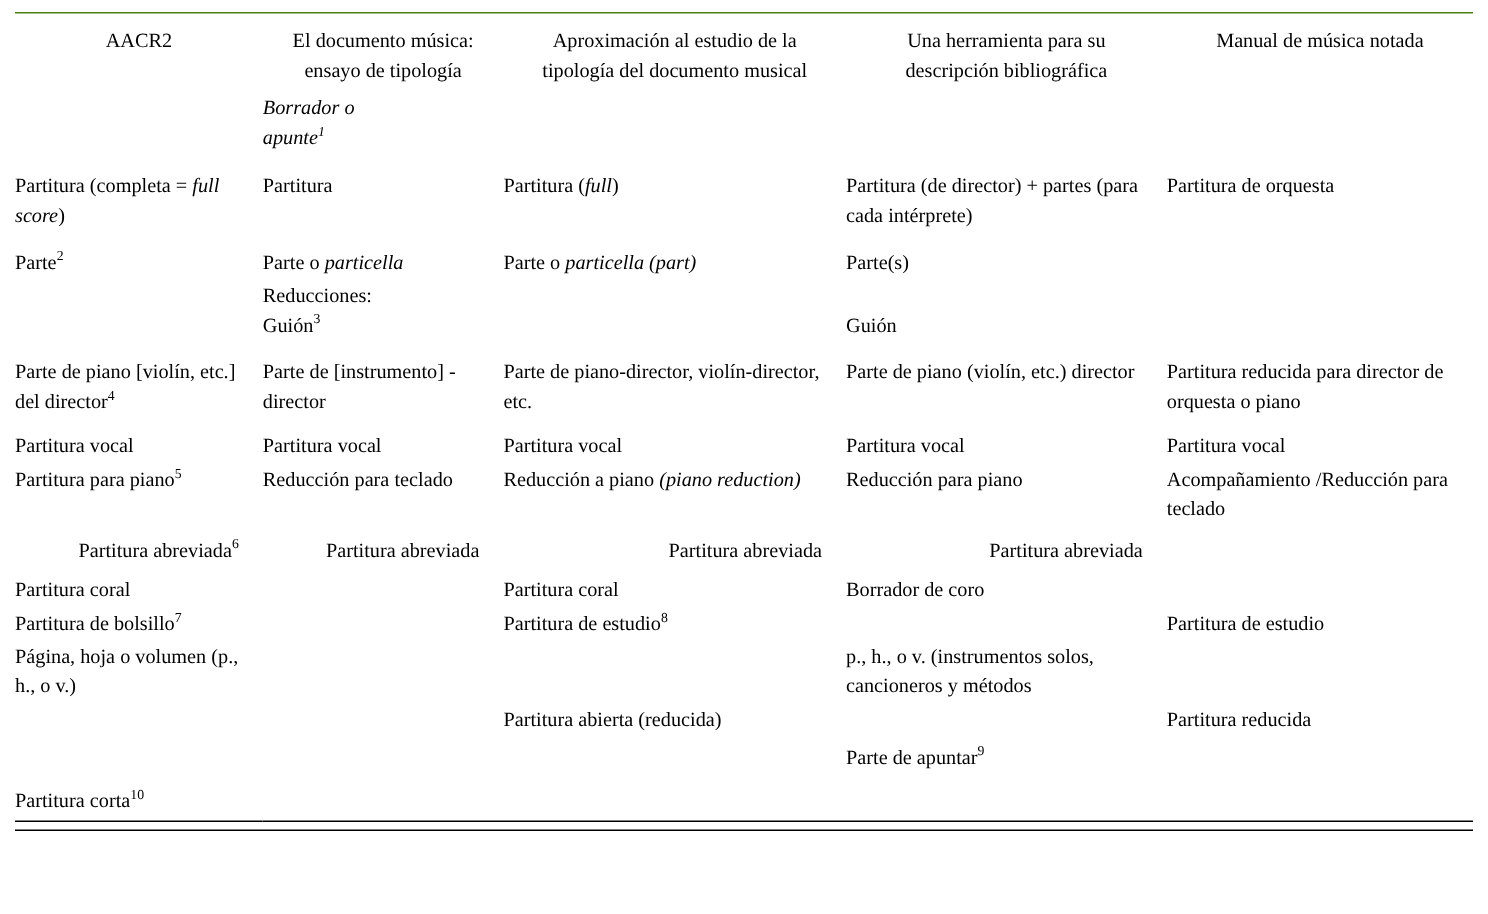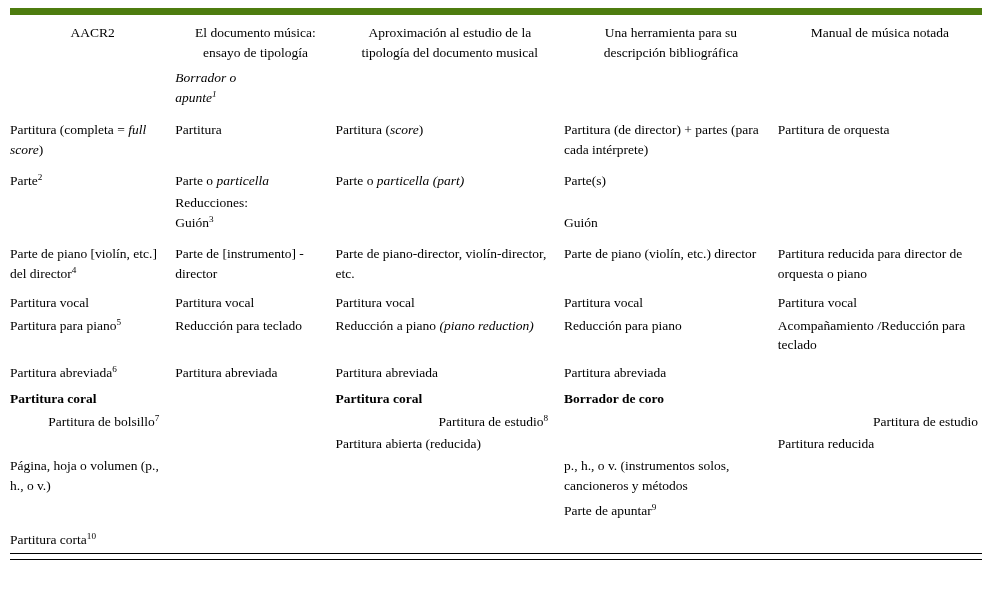--- a/index.html
+++ b/index.html
@@ -11,21 +11,21 @@
   }
   .page {
     width: 992px;
     height: 609px;
     box-sizing: border-box;
     padding: 8px 10px;
     background: #ffffff;
     overflow: hidden;
   }
   .table-wrap {
-    border-top: 7px solid #4d7c0f;
+    border-top: 1px solid #4d7c0f;
     border-bottom: 1px solid #000;
     padding-bottom: 5px;
   }
   table {
     width: 100%;
     border-collapse: collapse;
     table-layout: fixed;
     font-size: 13.5px;
     line-height: 1.45;
     border-bottom: 1px solid #000;
@@ -56,23 +56,23 @@
   }
   .italic { font-style: italic; }
 
   
   tbody tr:nth-child(1) td { padding-top: 4px; font-style: italic; }    
   tbody tr:nth-child(2) td { padding-top: 12px; }   
   tbody tr:nth-child(3) td { padding-top: 11px; }   
   tbody tr:nth-child(5) td { padding-top: 11px; font-family: Liberation Serif, serif; }   
   tbody tr:nth-child(6) td { padding-top: 9px; }    
   tbody tr:nth-child(7) td { padding-top: 2px; }    
-  tbody tr:nth-child(8) td { padding-top: 7px; }    
-  tbody tr:nth-child(9) td { padding-top: 6px; font-weight: bold; }    
-  tbody tr:nth-child(10) td { padding-top: 2px; text-align: right; }   
+  tbody tr:nth-child(8) td { padding-top: 7px; text-align: right; }    
+  tbody tr:nth-child(9) td { padding-top: 6px; }    
+  tbody tr:nth-child(10) td { padding-top: 2px; }   
   tbody tr:nth-child(12) td { padding-top: 2px; }   
   tbody tr:nth-child(13) td { padding-top: 5px; margin-top: 28px; }   
   tbody tr:nth-child(14) td { padding-top: 8px; padding-bottom: 4px; } 
 </style>
 </head>
 <body>
 
 <div class="page">
   <div class="table-wrap">
     <table id="comparison-table">
@@ -99,21 +99,21 @@
           <tr>
             <td></td>
             <td><span>Borrador o</span><br><span>apunte</span><sup>1</sup></td>
             <td></td>
             <td></td>
             <td></td>
           </tr>
           <tr>
             <td><span>Partitura (completa = </span><span class="italic">full score</span><span>)</span></td>
             <td><span>Partitura</span></td>
-            <td><span>Partitura (</span><span class="italic">score</span><span>)</span></td>
+            <td><span>Partitura (</span><span class="italic">full</span><span>)</span></td>
             <td><span>Partitura (de director) + partes (para cada intérprete)</span></td>
             <td><span>Partitura de orquesta</span></td>
           </tr>
           <tr>
             <td><span>Parte</span><sup>2</sup></td>
             <td><span>Parte o </span><span class="italic">particella</span></td>
             <td><span>Parte o </span><span class="italic">particella (part)</span></td>
             <td><span>Parte(s)</span></td>
             <td></td>
           </tr>
@@ -160,32 +160,32 @@
             <td></td>
           </tr>
           <tr>
             <td><span>Partitura de bolsillo</span><sup>7</sup></td>
             <td></td>
             <td><span>Partitura de estudio</span><sup>8</sup></td>
             <td></td>
             <td><span>Partitura de estudio</span></td>
           </tr>
           <tr>
+            <td><span>Página, hoja o volumen (p., h., o v.)</span></td>
+            <td></td>
+            <td></td>
+            <td><span>p., h., o v. (instrumentos solos, cancioneros y métodos</span></td>
+            <td></td>
+          </tr>
+          <tr>
             <td></td>
             <td></td>
             <td><span>Partitura abierta (reducida)</span></td>
             <td></td>
             <td><span>Partitura reducida</span></td>
-          </tr>
-          <tr>
-            <td><span>Página, hoja o volumen (p., h., o v.)</span></td>
-            <td></td>
-            <td></td>
-            <td><span>p., h., o v. (instrumentos solos, cancioneros y métodos</span></td>
-            <td></td>
           </tr>
           <tr>
             <td></td>
             <td></td>
             <td></td>
             <td><span>Parte de apuntar</span><sup>9</sup></td>
             <td></td>
           </tr>
           <tr>
             <td><span>Partitura corta</span><sup>10</sup></td>

